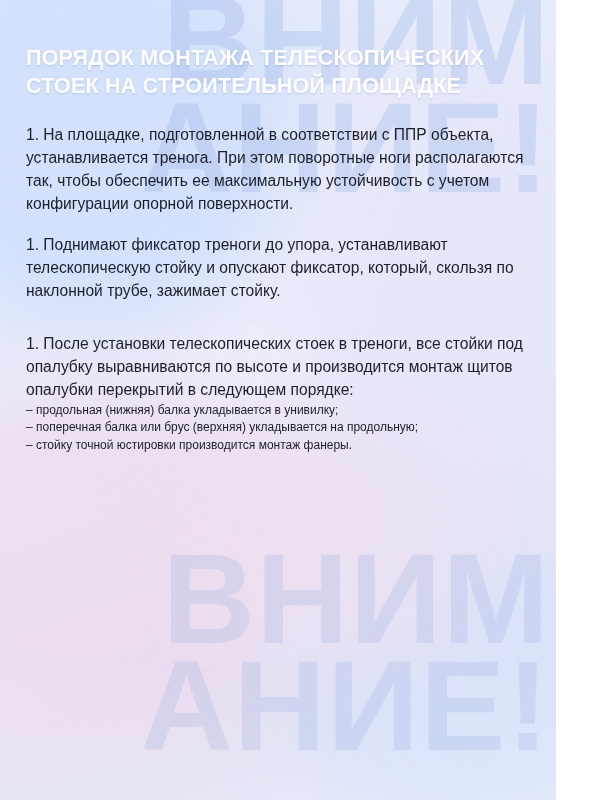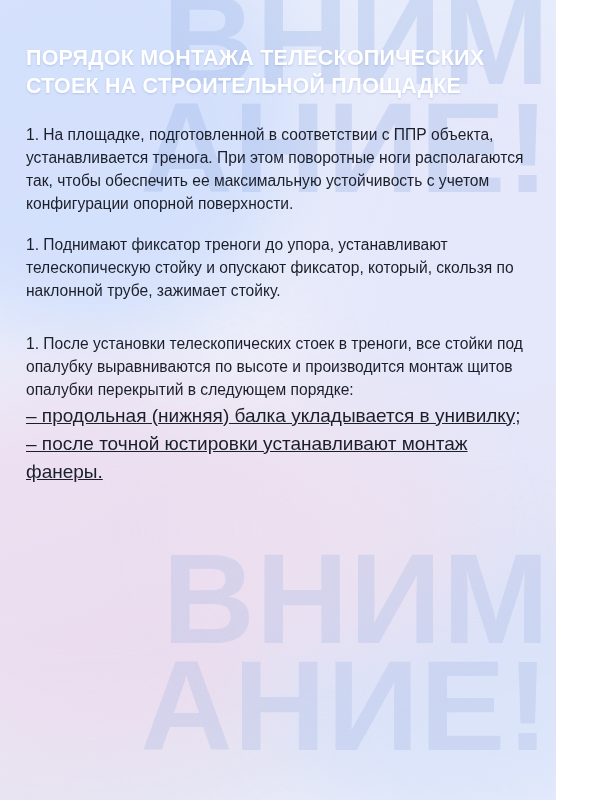--- a/index.html
+++ b/index.html
@@ -109,25 +109,24 @@
   }
   .para.tight {
     margin-bottom: 0;
   }
   .bullets {
     margin: 0;
     padding: 0;
     list-style: none;
   }
   .bullets li {
-    font-size: 19px;
+    font-size: 12px;
     line-height: 1.48;
     color: #1b1f2a;
     margin: 0;
-    text-decoration: underline;
   }
   .gap {
     height: 12px;
   }
 </style>
 </head>
 <body>
 
 <div class="page">
 
@@ -147,16 +146,17 @@
 
     <p class="para">1. На площадке, подготовленной в соответствии с ППР объекта, устанавливается тренога. При этом поворотные ноги располагаются так, чтобы обеспечить ее максимальную устойчивость с учетом конфигурации опорной поверхности.</p>
     <p class="para">1. Поднимают фиксатор треноги до упора, устанавливают телескопическую стойку и опускают фиксатор, который, скользя по наклонной трубе, зажимает стойку.</p>
 
     <div class="gap"></div>
 
     <p class="para tight">1. После установки телескопических стоек в треноги, все стойки под опалубку выравниваются по высоте и производится монтаж щитов опалубки перекрытий в следующем порядке:</p>
 
     <ul class="bullets">
       <li>– продольная (нижняя) балка укладывается в унивилку;</li>
-      <li>– после точной юстировки устанавливают монтаж фанеры.</li>
+      <li>– поперечная балка или брус (верхняя) укладывается на продольную;</li>
+      <li>– стойку точной юстировки производится монтаж фанеры.</li>
     </ul>
   </div>
 </div>
 
 </body></html>

